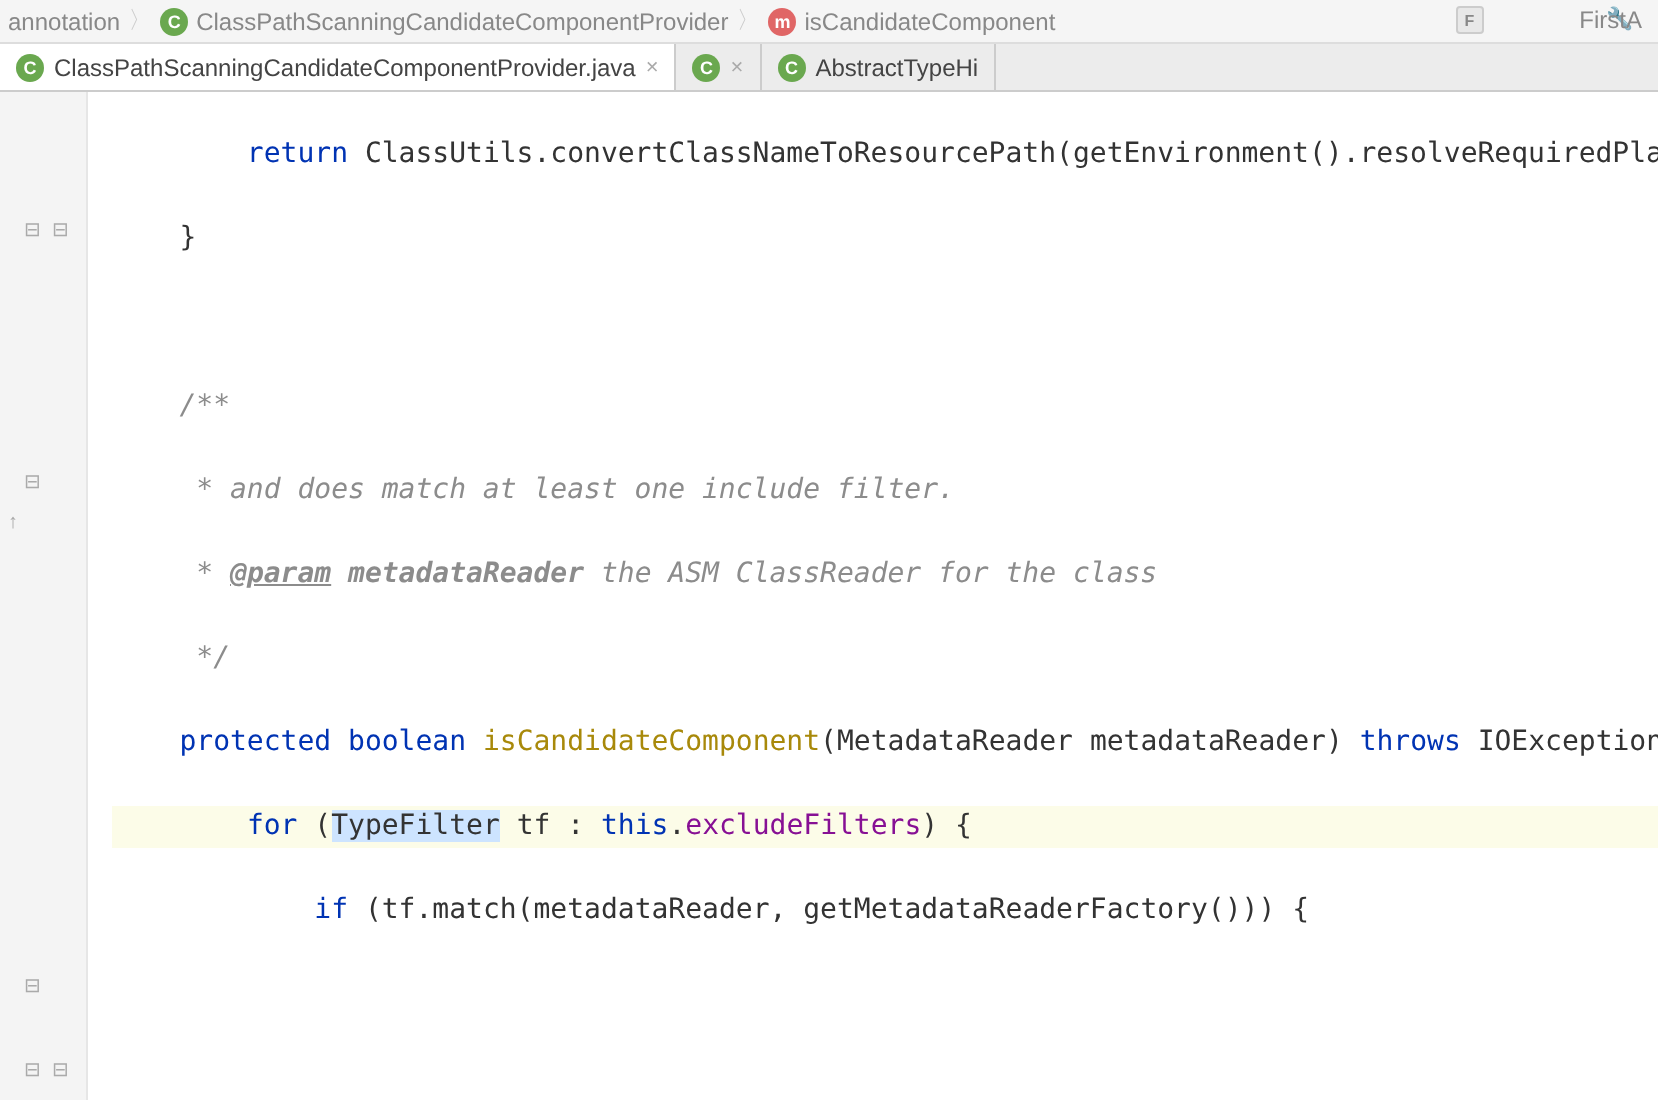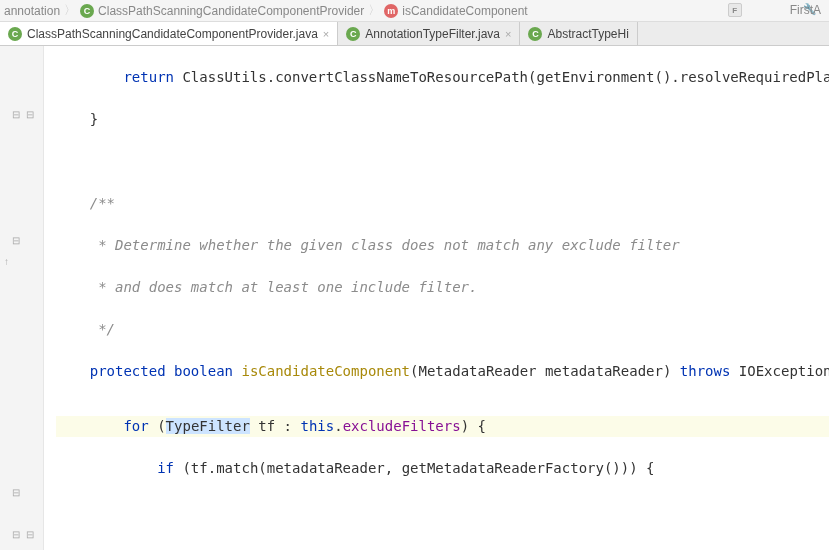--- a/index.html
+++ b/index.html
@@ -81,21 +81,21 @@
     flex: 1;
     font-family: "Consolas","Menlo",monospace;
     font-size: 14px;
     line-height: 21px;
     white-space: pre;
     padding-left: 12px;
     overflow: hidden;
     color: #333;
   }
   .line { height: 21px; }
-  .line.hl { background: #fcfce8; margin-top: 13px; }
+  .line.hl { background: #fcfce8; }
   .kw { color: #0033b3; }
   .method-decl { color: #a8890a; }
   .fn { color: #333; }
   .field { color: #871094; }
   .doc { color: #8c8c8c; font-style: italic; }
   .doc-tag { color: #8c8c8c; font-style: italic; text-decoration: underline; font-weight:bold;}
   .doc-param { color: #8c8c8c; font-style: italic; font-weight:bold;}
   .highlight-sel { background: #cde4ff; }
 </style>
 </head>
@@ -125,21 +125,20 @@
 </div>
 
 <div class="tabs">
   <div class="tab active">
     <span class="icon-circle ic-c">C</span>
     <span>ClassPathScanningCandidateComponentProvider.java</span>
     <span class="close">×</span>
   </div>
   <div class="tab">
     <span class="icon-circle ic-c">C</span>
-    <span>AnnotationTypeFilter.java</span>
     <span class="close">×</span>
   </div>
   <div class="tab">
     <span class="icon-circle ic-c">C</span>
     <span>AbstractTypeHi</span>
   </div>
 </div>
 
 <div class="editor-wrap">
   <div class="gutter">
@@ -151,22 +150,22 @@
       <span class="gicon" style="top:441px;">⊟</span>
       <span class="gicon" style="top:483px;">⊟</span>
       <span class="gicon" style="top:483px; left:14px;">⊟</span>
     </div>
   </div>
   <div class="code">
 <div class="line"><span class="kw">        return </span><span>ClassUtils.</span><span class="fn">convertClassNameToResourcePath</span><span>(getEnvironment().resolveRequiredPlacehol</span></div>
 <div class="line">    }</div>
 <div class="line"></div>
 <div class="line doc">    /**</div>
-<div class="line doc">     * Determine whether the given class does not match any exclude filter</div>
 <div class="line doc">     * and does match at least one include filter.</div>
+<div class="line"><span class="doc">     * </span><span class="doc-tag">@param</span><span class="doc-param"> metadataReader</span><span class="doc"> the ASM ClassReader for the class</span></div>
 <div class="line doc">     */</div>
 <div class="line">    <span class="kw">protected</span> <span class="kw">boolean</span> <span class="method-decl">isCandidateComponent</span>(<span>MetadataReader</span> <span>metadataReader</span>) <span class="kw">throws</span> <span>IOException</span> {</div>
 <div class="line hl">        <span class="kw">for</span> (<span class="highlight-sel">TypeFilter</span> <span>tf</span> : <span class="kw">this</span>.<span class="field">excludeFilters</span>) {</div>
 <div class="line">            <span class="kw">if</span> (tf.<span>match</span>(metadataReader, <span>getMetadataReaderFactory</span>())) {</div>
 
 
 
 
 
 

